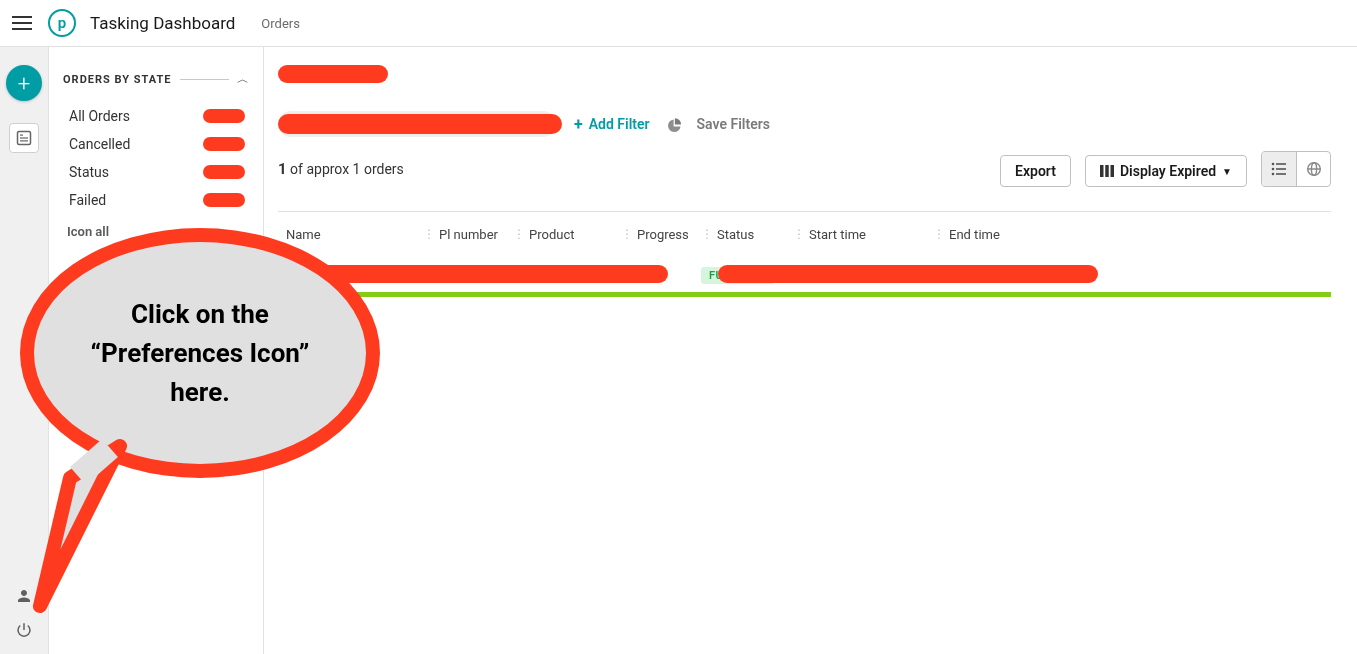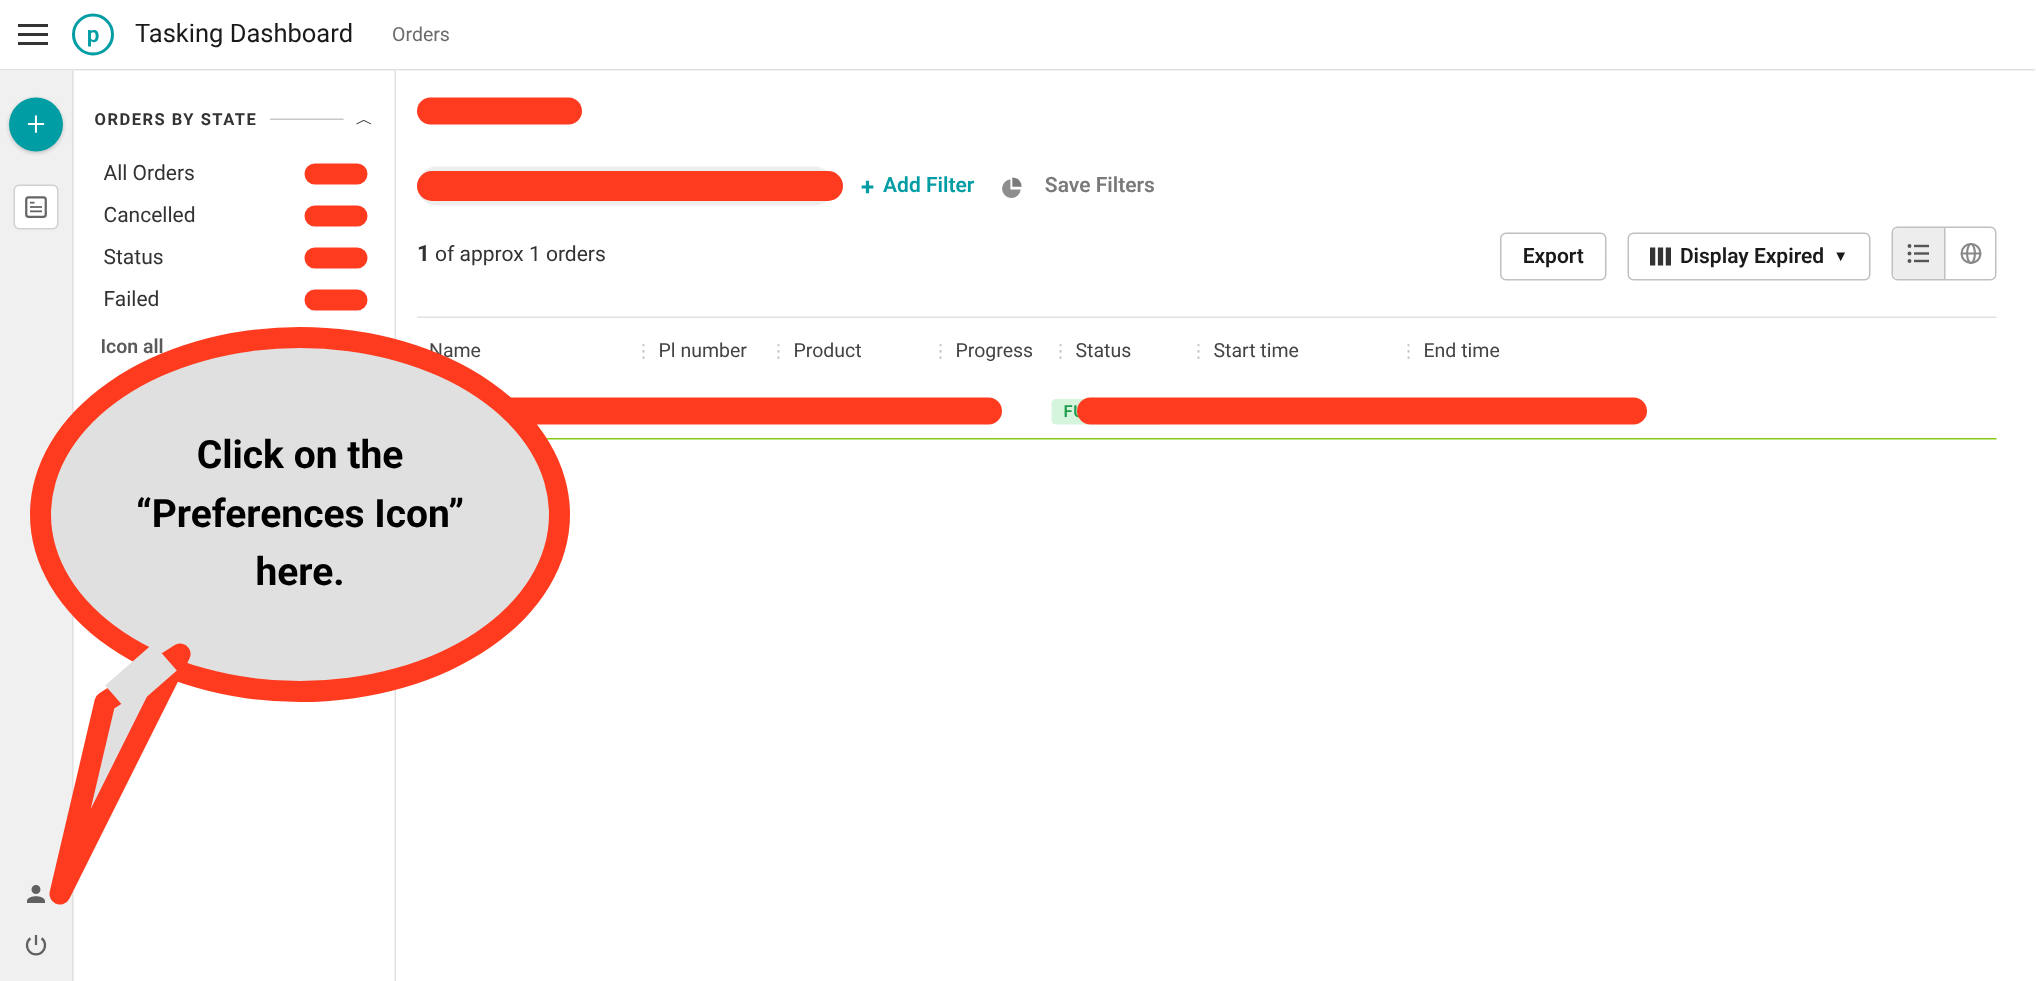--- a/index.html
+++ b/index.html
@@ -49,40 +49,40 @@
   .count-text .big { font-weight:700; font-size:15px; }
   .toolbar { display:flex; align-items:flex-end; gap:14px; }
   .btn { border:1px solid #c0c0c0; border-radius:4px; background:#fff; padding:7px 14px; font-size:14px; font-weight:600; cursor:pointer; display:flex; align-items:center; gap:6px; }
   .btn .caret { font-size:10px; }
   .seg { border:1px solid #c0c0c0; border-radius:4px; display:flex; overflow:hidden; }
   .seg > div { width:34px; height:34px; display:flex; align-items:center; justify-content:center; cursor:pointer; }
   .seg > div.active { background:#ededed; }
   .seg > div + div { border-left:1px solid #c0c0c0; }
 
   
-  .tbl { border-top:1px solid #e1e1e1; border-bottom:1px solid #84cc16;margin-top:24px; }
+  .tbl { border-top:1px solid #e1e1e1; border-bottom:5px solid #84cc16;margin-top:24px; }
   .thead { display:flex; align-items:center; height:44px; font-size:13px; color:#444; }
   .th { display:flex; align-items:center; gap:4px; }
   .th .grip { color:#c0c0c0; font-size:12px; }
   .trow { display:flex; align-items:center; height:36px; font-size:13px; position:relative; }
   .col-name { width:145px; padding-left:8px; }
   .col-pl   { width:90px; }
   .col-prod { width:108px; }
   .col-prog { width:80px; }
   .col-stat { width:92px; }
   .col-start{ width:140px; }
   .col-end  { flex:1; }
   .status-pill { background:#d6f5dd; color:#1f9d4d; font-size:11px; font-weight:600; padding:2px 8px; border-radius:3px; letter-spacing:.5px; }
 
   
   .scribble { background:#ff3b1f; border-radius:10px; }
   .scribble-row { position:absolute; height:18px; background:#ff3b1f; border-radius:10px; }
 
   
-  .callout { position:absolute; left:20px; top:218px; width:360px; height:250px; z-index:50; }
+  .callout { position:absolute; left:20px; top:228px; width:360px; height:250px; z-index:50; }
   .callout .bubble { width:360px; height:250px; border:14px solid #ff3b1f; border-radius:50%; background:#e0e0e0; display:flex; align-items:center; justify-content:center; text-align:center; padding:30px 34px; }
   .callout .bubble-text { font-size:26px; font-weight:700; line-height:1.5; color:#000; }
   .callout svg.tail { position:absolute; left:-10px; bottom:-140px; width:150px; height:200px; }
 </style>
 </head>
 <body>
 
 <div class="header">
   <div class="hamburger">
     <span></span>

